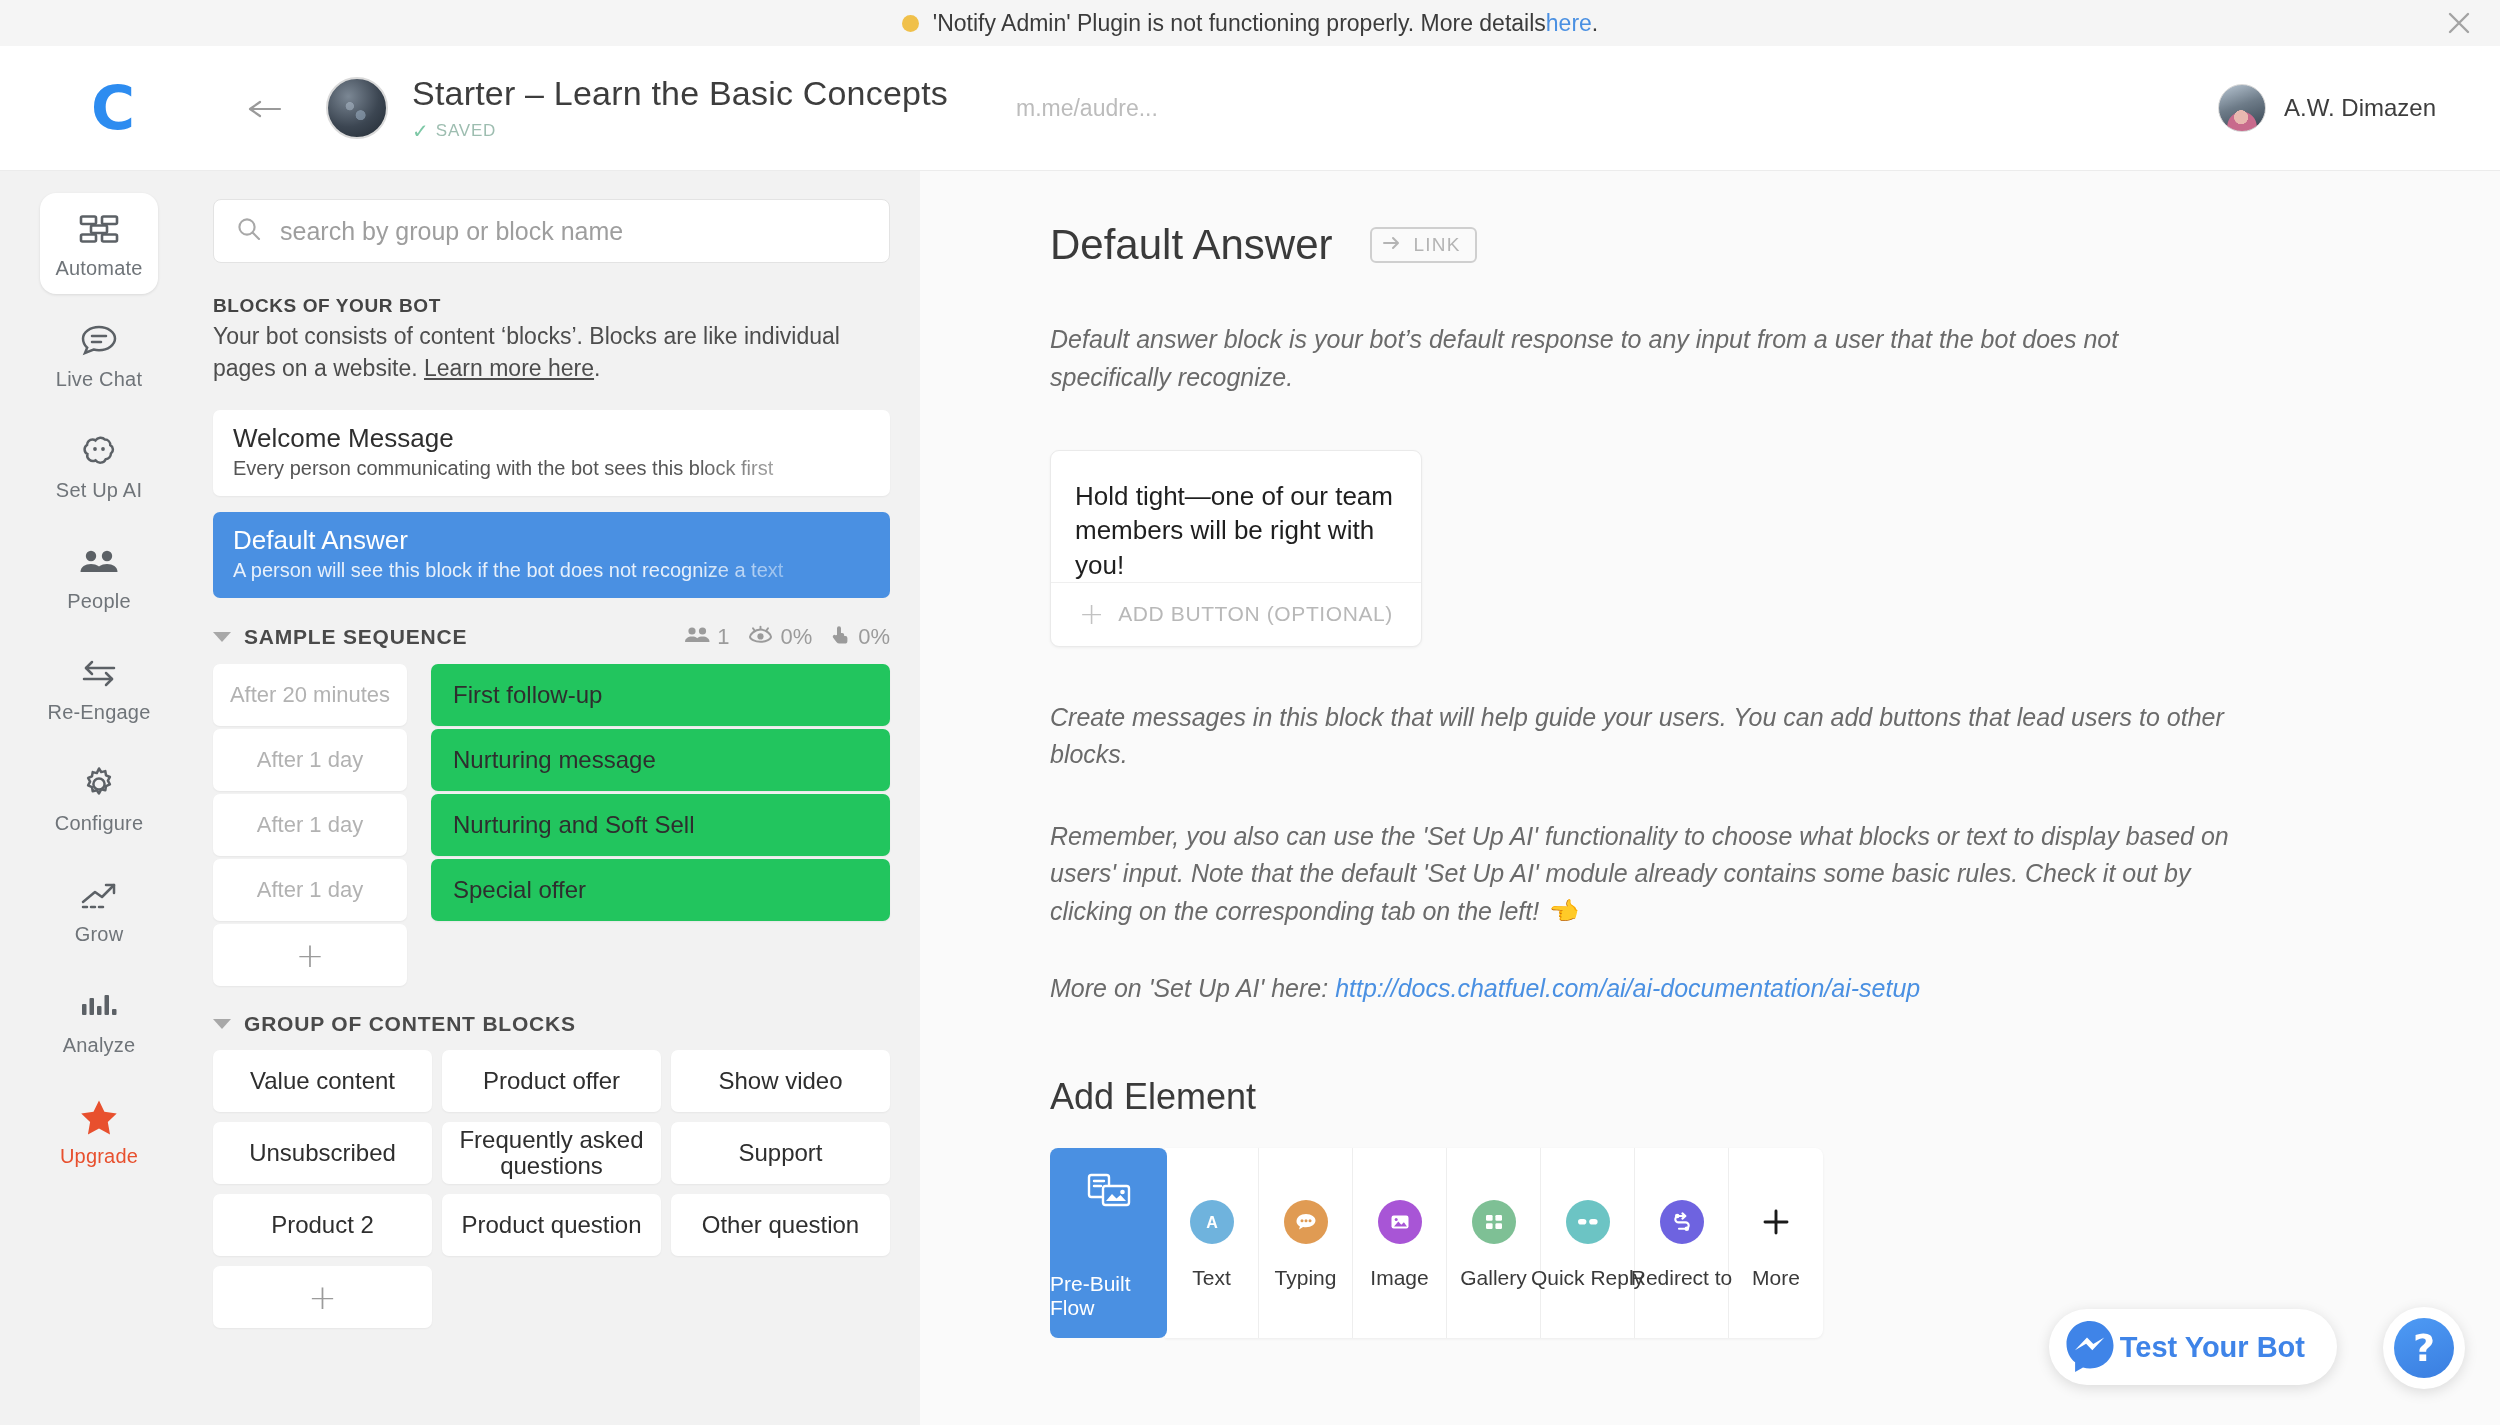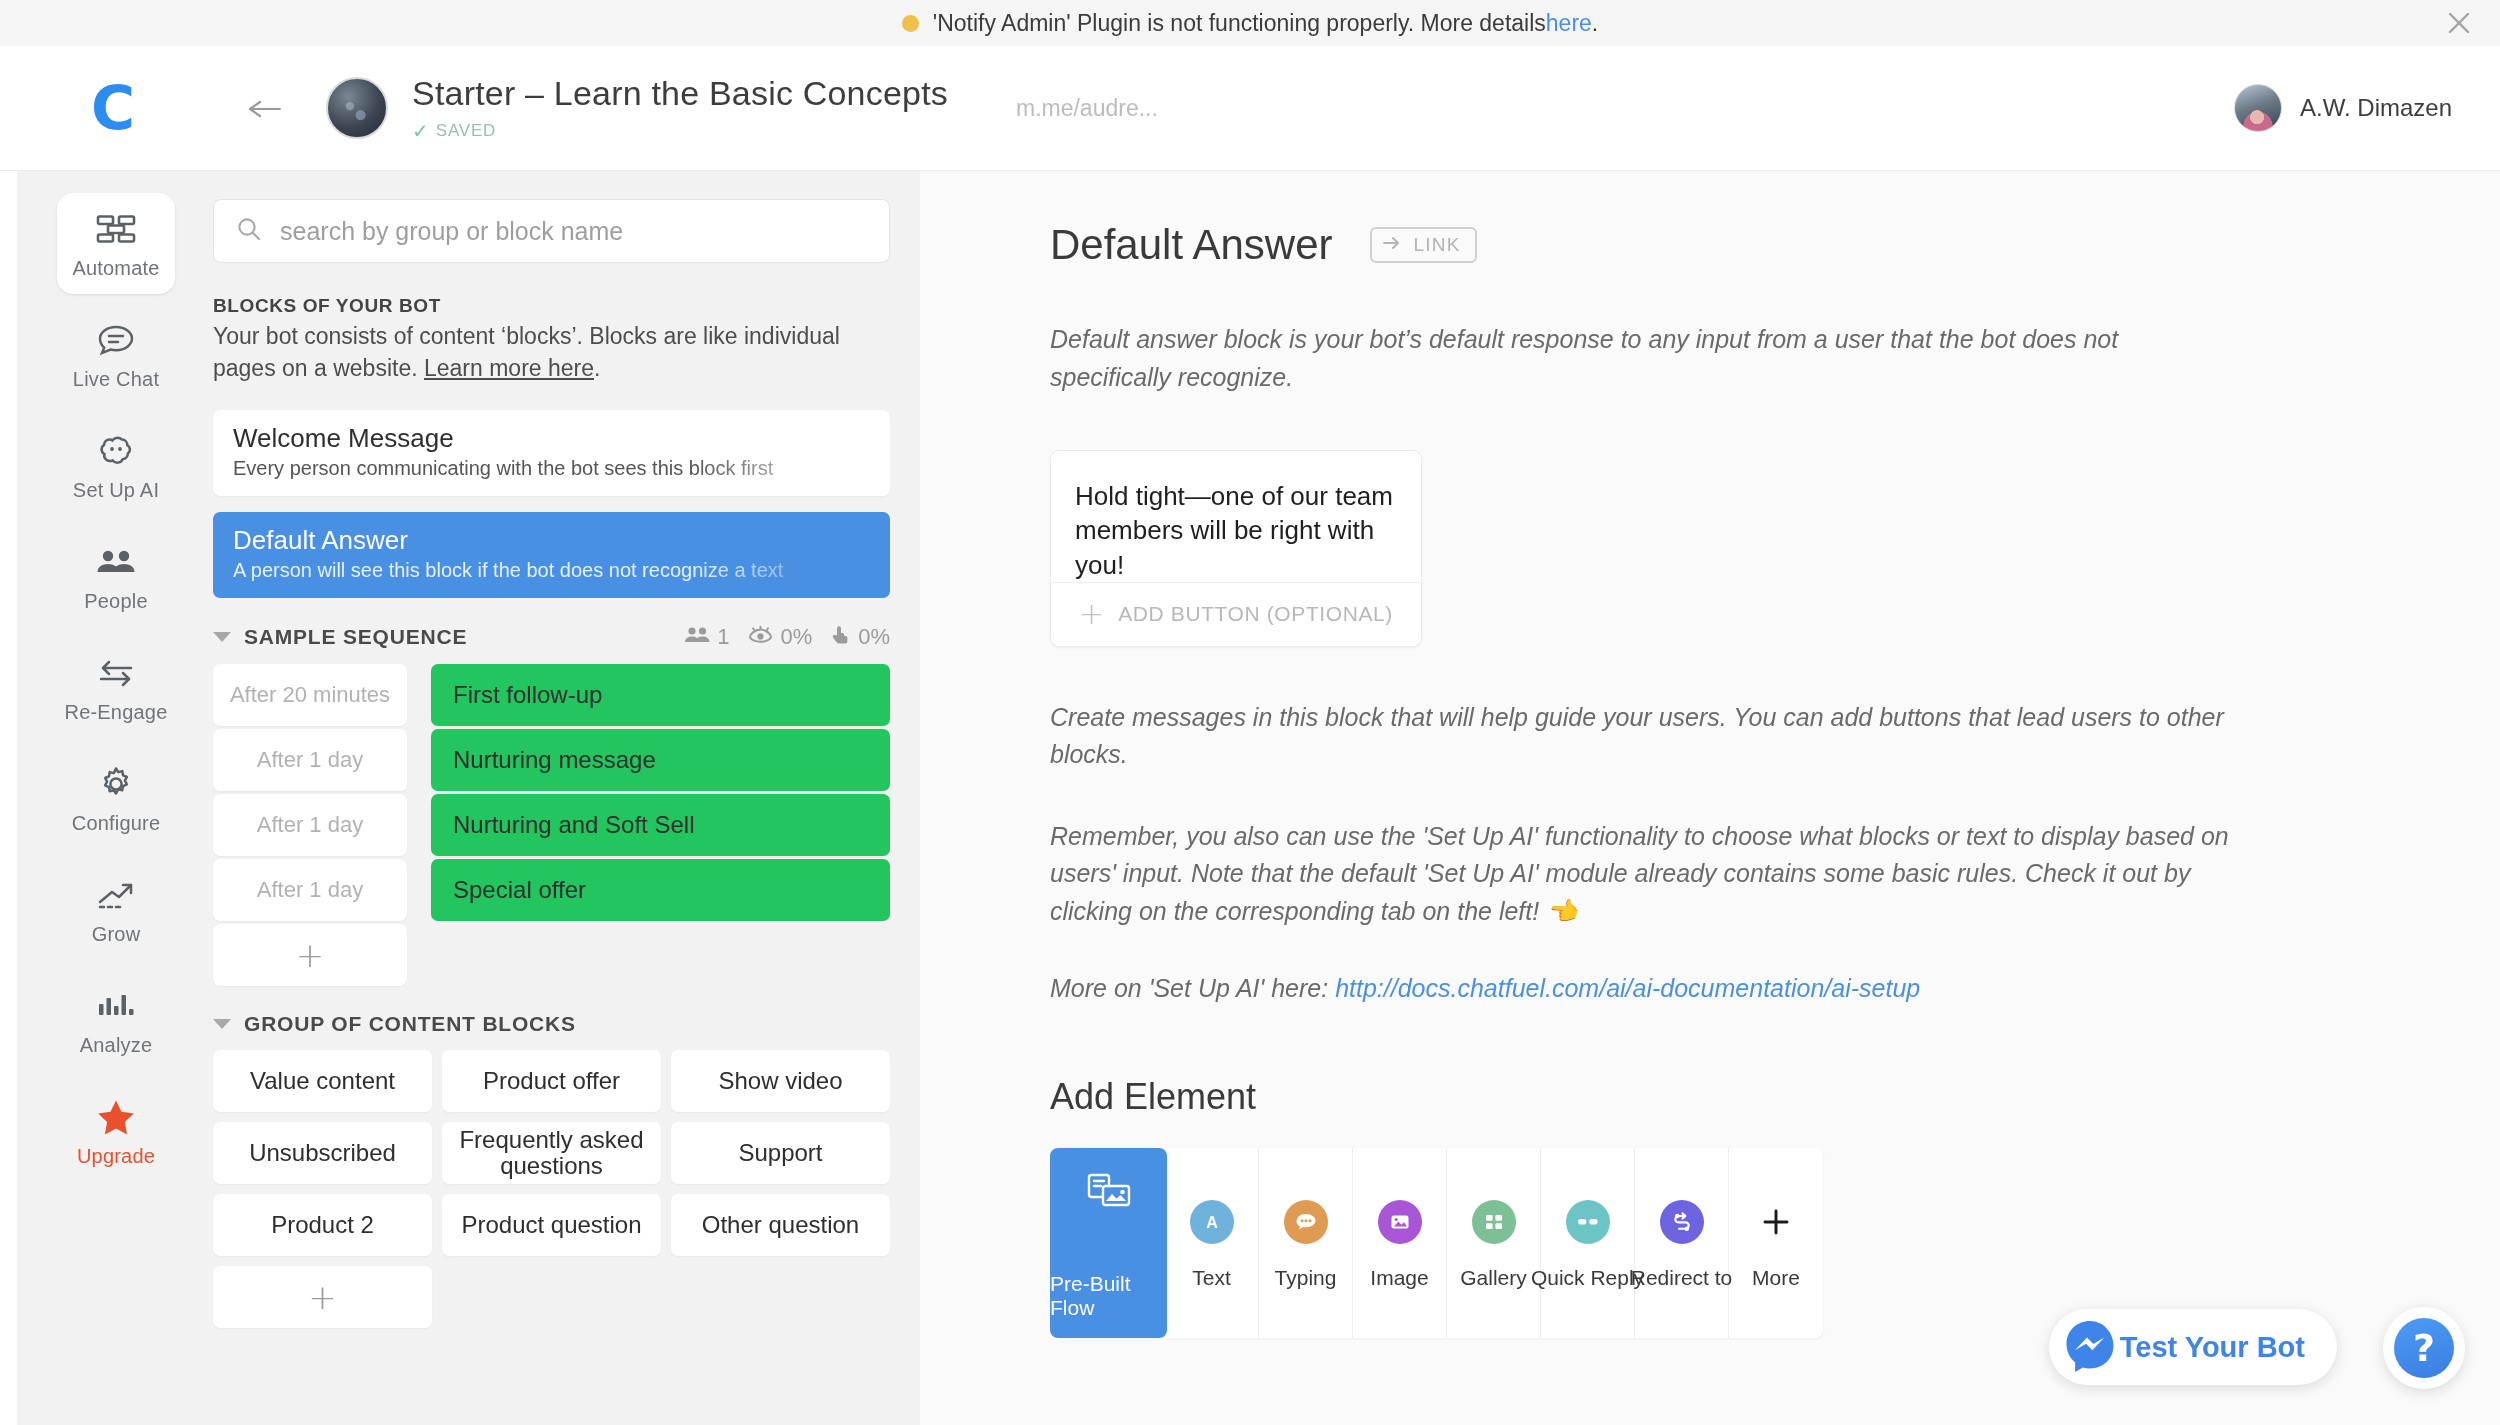--- a/index.html
+++ b/index.html
@@ -64,36 +64,36 @@
       radial-gradient(circle at 60% 70%, rgba(160,180,200,.55) 0 14%, transparent 16%),
       radial-gradient(circle at 30% 45%, rgba(200,215,230,.4) 0 12%, transparent 14%);
   }
   #title-block { margin-left: 24px; }
   #bot-title { font-size: 34px; color: #3d3d3d; font-weight: 400; letter-spacing: .2px; }
   #saved-row { display: flex; align-items: center; margin-top: 6px; }
   #saved-check { color: #7dc8a6; font-size: 20px; margin-right: 7px; font-family: "DejaVu Sans", sans-serif; }
   #saved-text { font-size: 17px; color: #9dbdb0; letter-spacing: .8px; }
   #bot-url { margin-left: 68px; font-size: 23px; color: #bcbcbc; }
   #user-area {
-    margin-left: auto; margin-right: 48px;
+    margin-left: auto; margin-right: 64px;
     display: flex; align-items: center; cursor: pointer;
   }
   #user-avatar {
     width: 48px; height: 48px; border-radius: 50%;
     background:
       radial-gradient(circle at 48% 70%, #e8b8b0 0 17%, transparent 18%),
       radial-gradient(circle at 50% 90%, #c86a8c 0 30%, transparent 32%),
       linear-gradient(160deg, #b9c7d4 0%, #6d7b88 45%, #33404d 100%);
     border: 1px solid #d8d8d8; flex: none;
   }
   #user-name { margin-left: 18px; font-size: 24px; color: #3d3d3d; }
 
   
   #rail {
-    position: absolute; top: 171px; left: 17px;
+    position: absolute; top: 171px; left: 0;
     width: 198px; height: 1254px;
     background: #f2f2f2;
     padding-top: 22px;
   }
   .rail-item {
     width: 118px; margin: 0 auto 10px auto;
     padding: 16px 0 14px 0;
     border-radius: 16px;
     display: flex; flex-direction: column; align-items: center;
     cursor: pointer;

